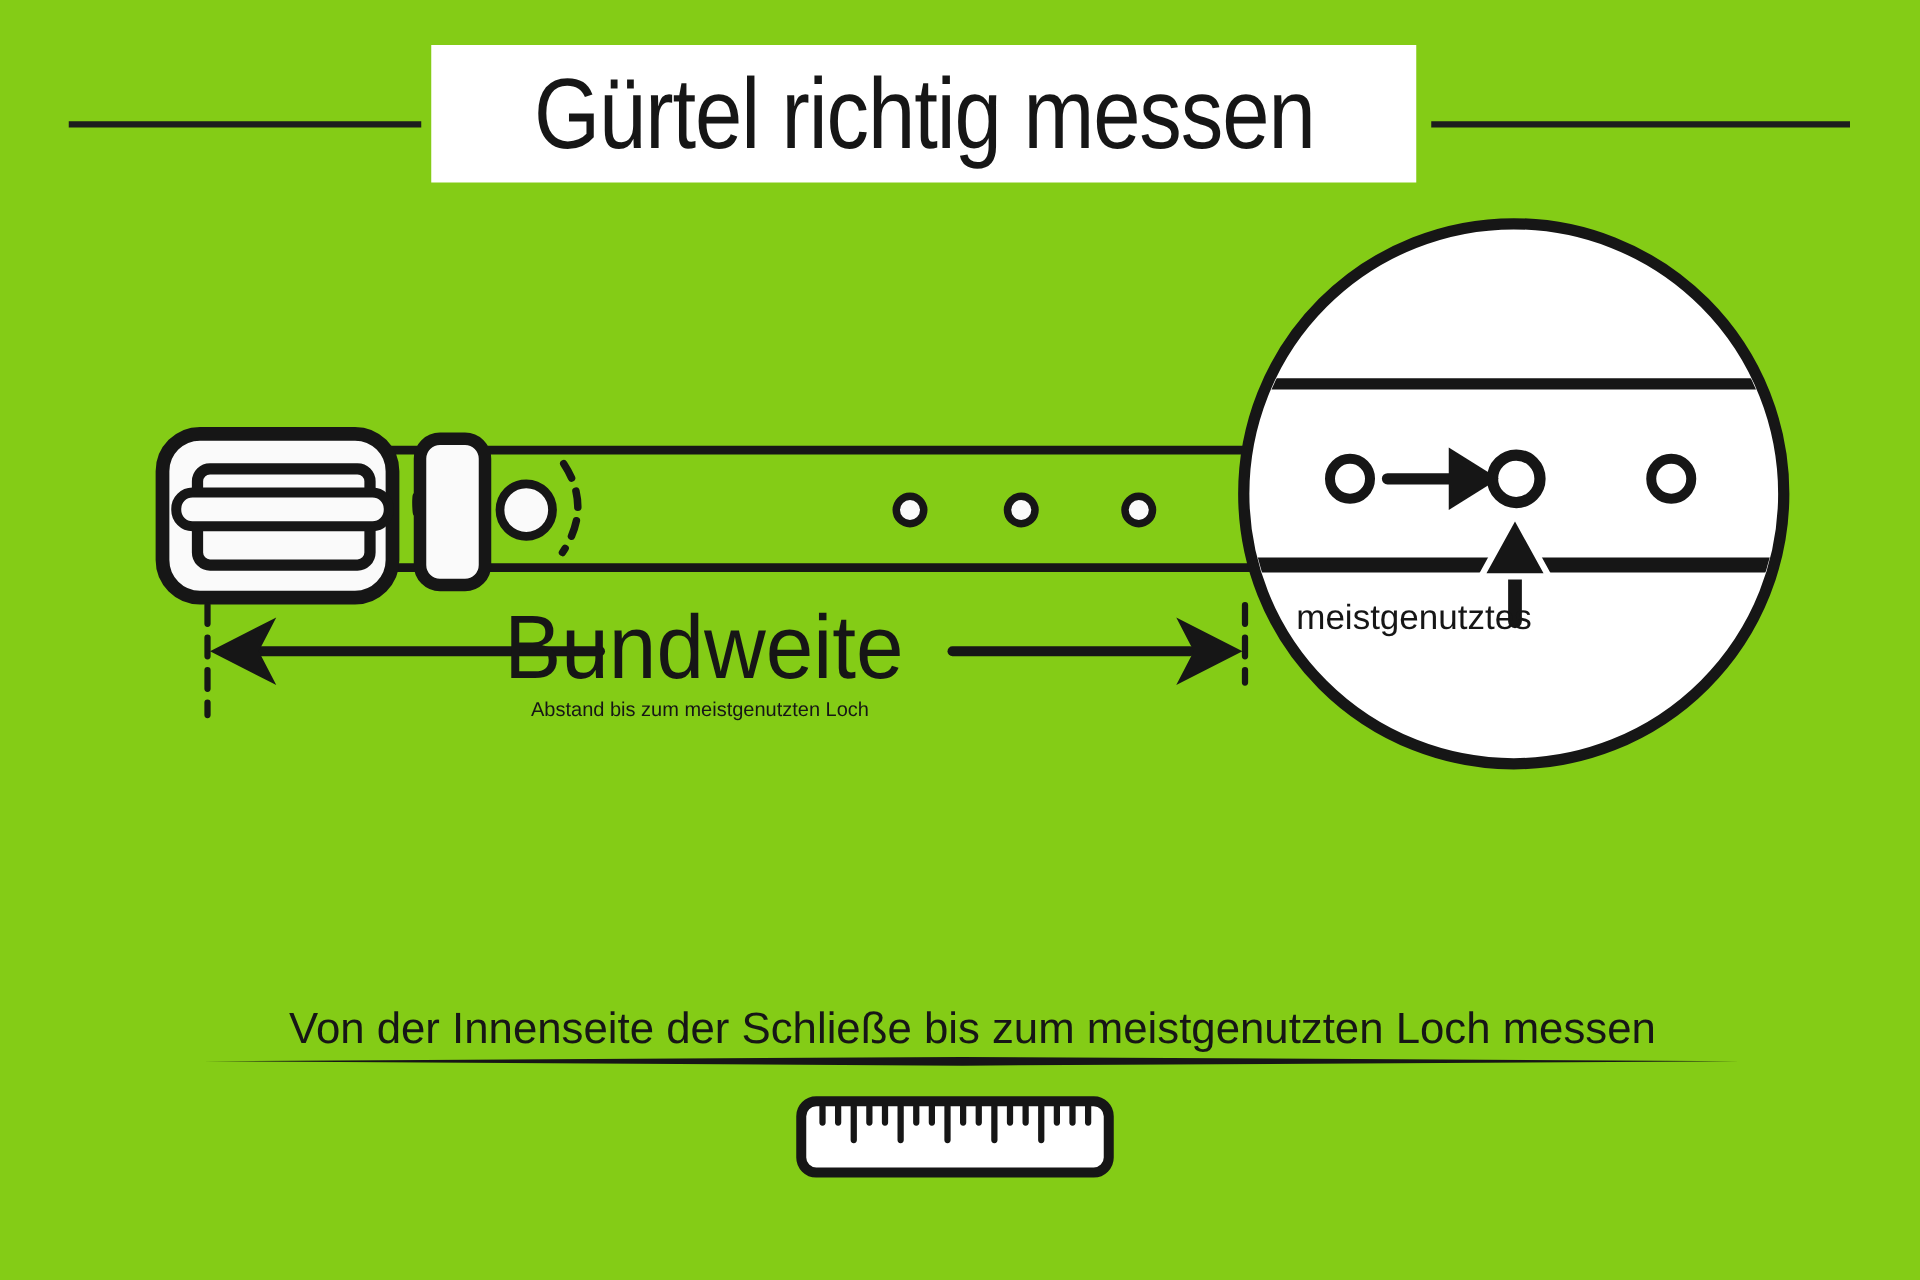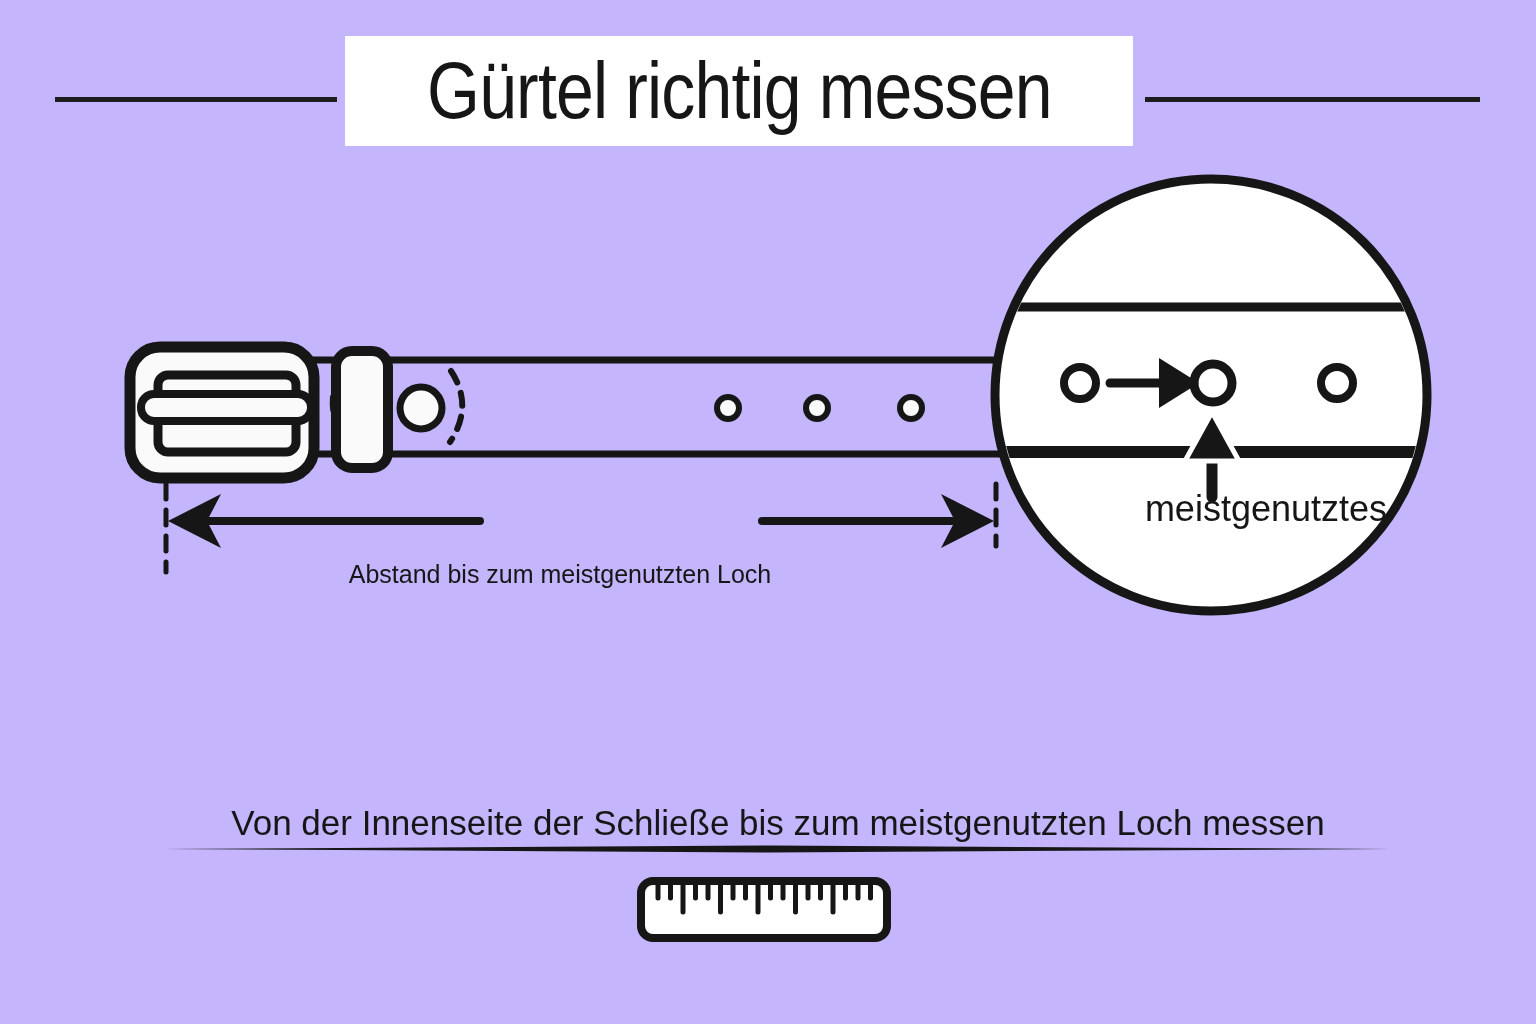--- a/index.html
+++ b/index.html
@@ -5,21 +5,21 @@
   html, body { margin: 0; padding: 0; }
   body {
     background: #fafafa;
     font-family: "Liberation Sans", sans-serif;
     color: #161616;
   }
   .stage {
     position: relative;
     width: 1536px;
     height: 1024px;
-    background: #c4b5fd;
+    background: #84cc16;
     overflow: hidden;
   }
   .drawing {
     position: absolute;
     left: 0; top: 0;
     width: 1536px; height: 1024px;
   }
   .abs { position: absolute; }
 
   .title-box {
@@ -58,28 +58,28 @@
   }
   .measure-label > span {
     display: inline-block;
     transform: scaleX(0.95);
     transform-origin: center;
   }
   .measure-note {
     left: 310px; top: 560px;
     width: 500px;
     text-align: center;
-    font-size: 25px;
+    font-size: 16px;
     font-weight: 400;
   }
   .magnifier-caption {
-    left: 1037px; top: 488px;
+    left: 1037px; top: 473px;
     width: 350px;
-    text-align: right;
-    font-size: 36px;
+    text-align: left;
+    font-size: 28px;
     line-height: 42px;
     font-weight: 400;
   }
   .footer-instruction {
     left: 10px; top: 803px;
     width: 1536px;
     text-align: center;
     font-size: 35px;
     font-weight: 400;
   }
@@ -171,20 +171,23 @@
         M845.5 885 v13  M858 885 v13  M870.5 885 v13"></path>
     </g>
   </svg>
 
   <div class="abs title-rule left"></div>
   <div class="abs title-box">
     <span class="title-text">Gürtel richtig messen</span>
   </div>
   <div class="abs title-rule right"></div>
 
+  <div class="abs measure-label">
+    <span>Bundweite</span>
+  </div>
   <div class="abs measure-note">Abstand bis zum meistgenutzten Loch</div>
 
   <div class="abs magnifier-caption">
     <div>meistgenutztes</div>
   </div>
 
   <div class="abs footer-instruction">Von der Innenseite der Schließe bis zum meistgenutzten Loch messen</div>
 </div>
 
 </body></html>

